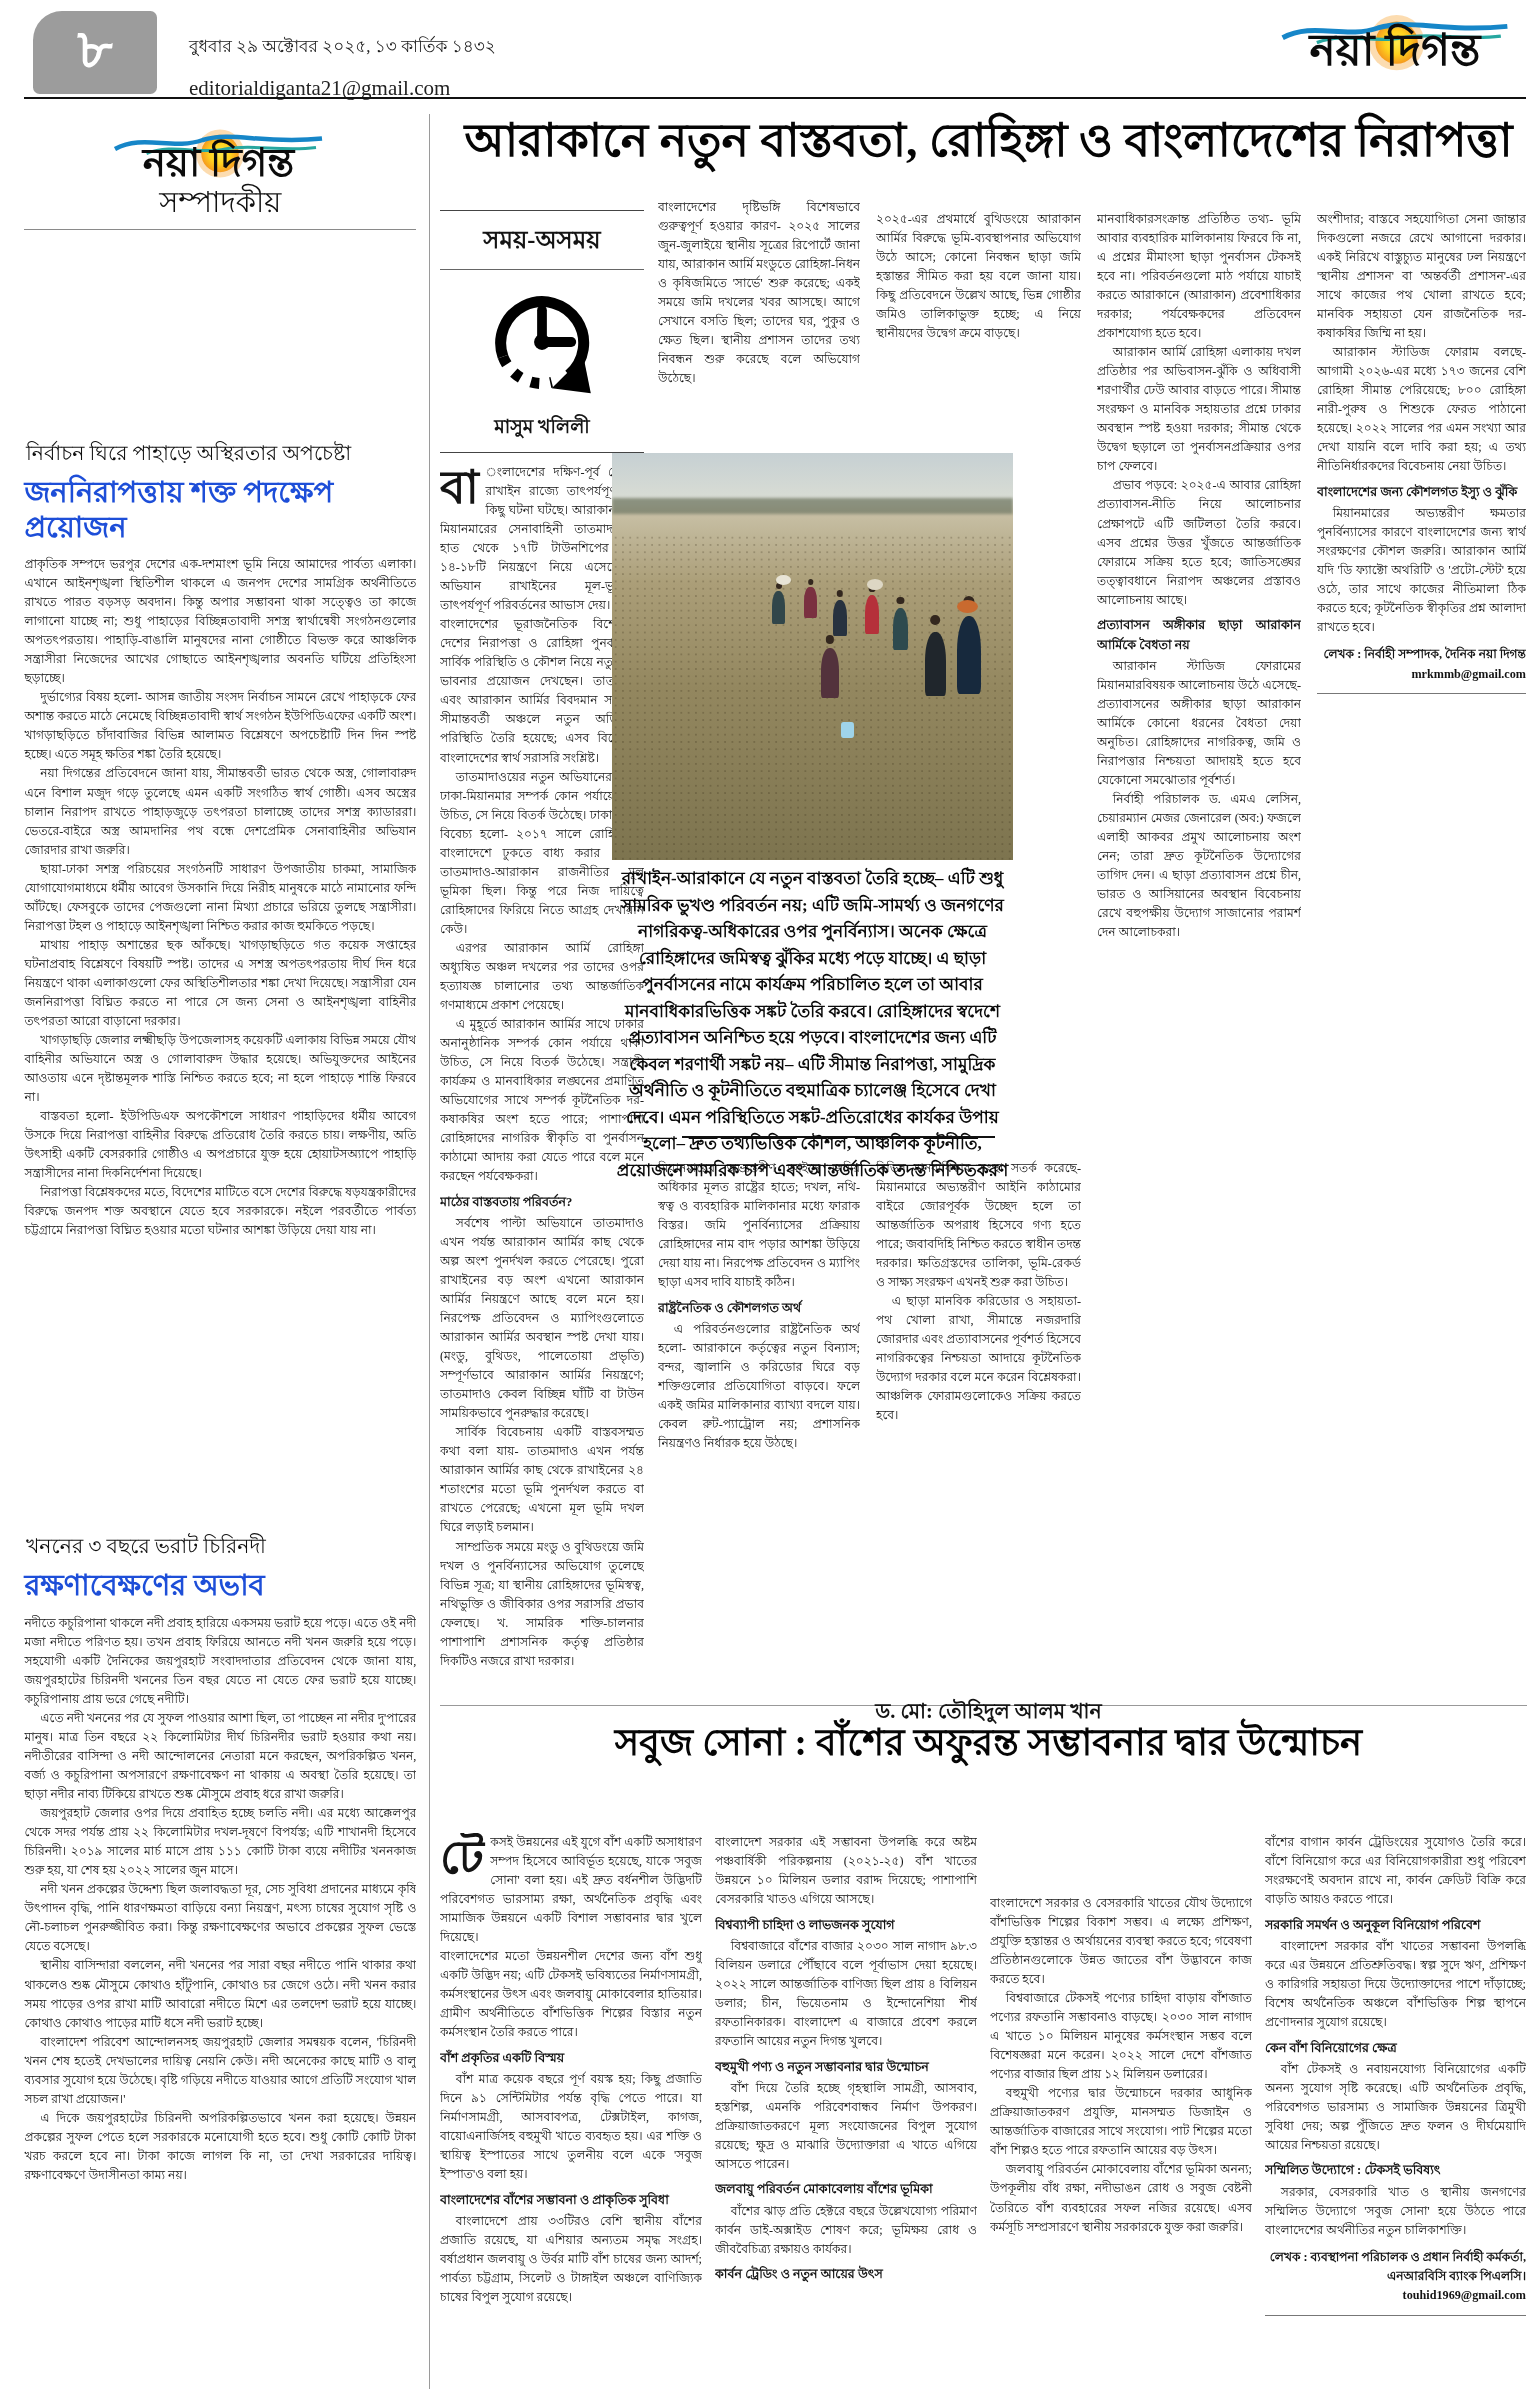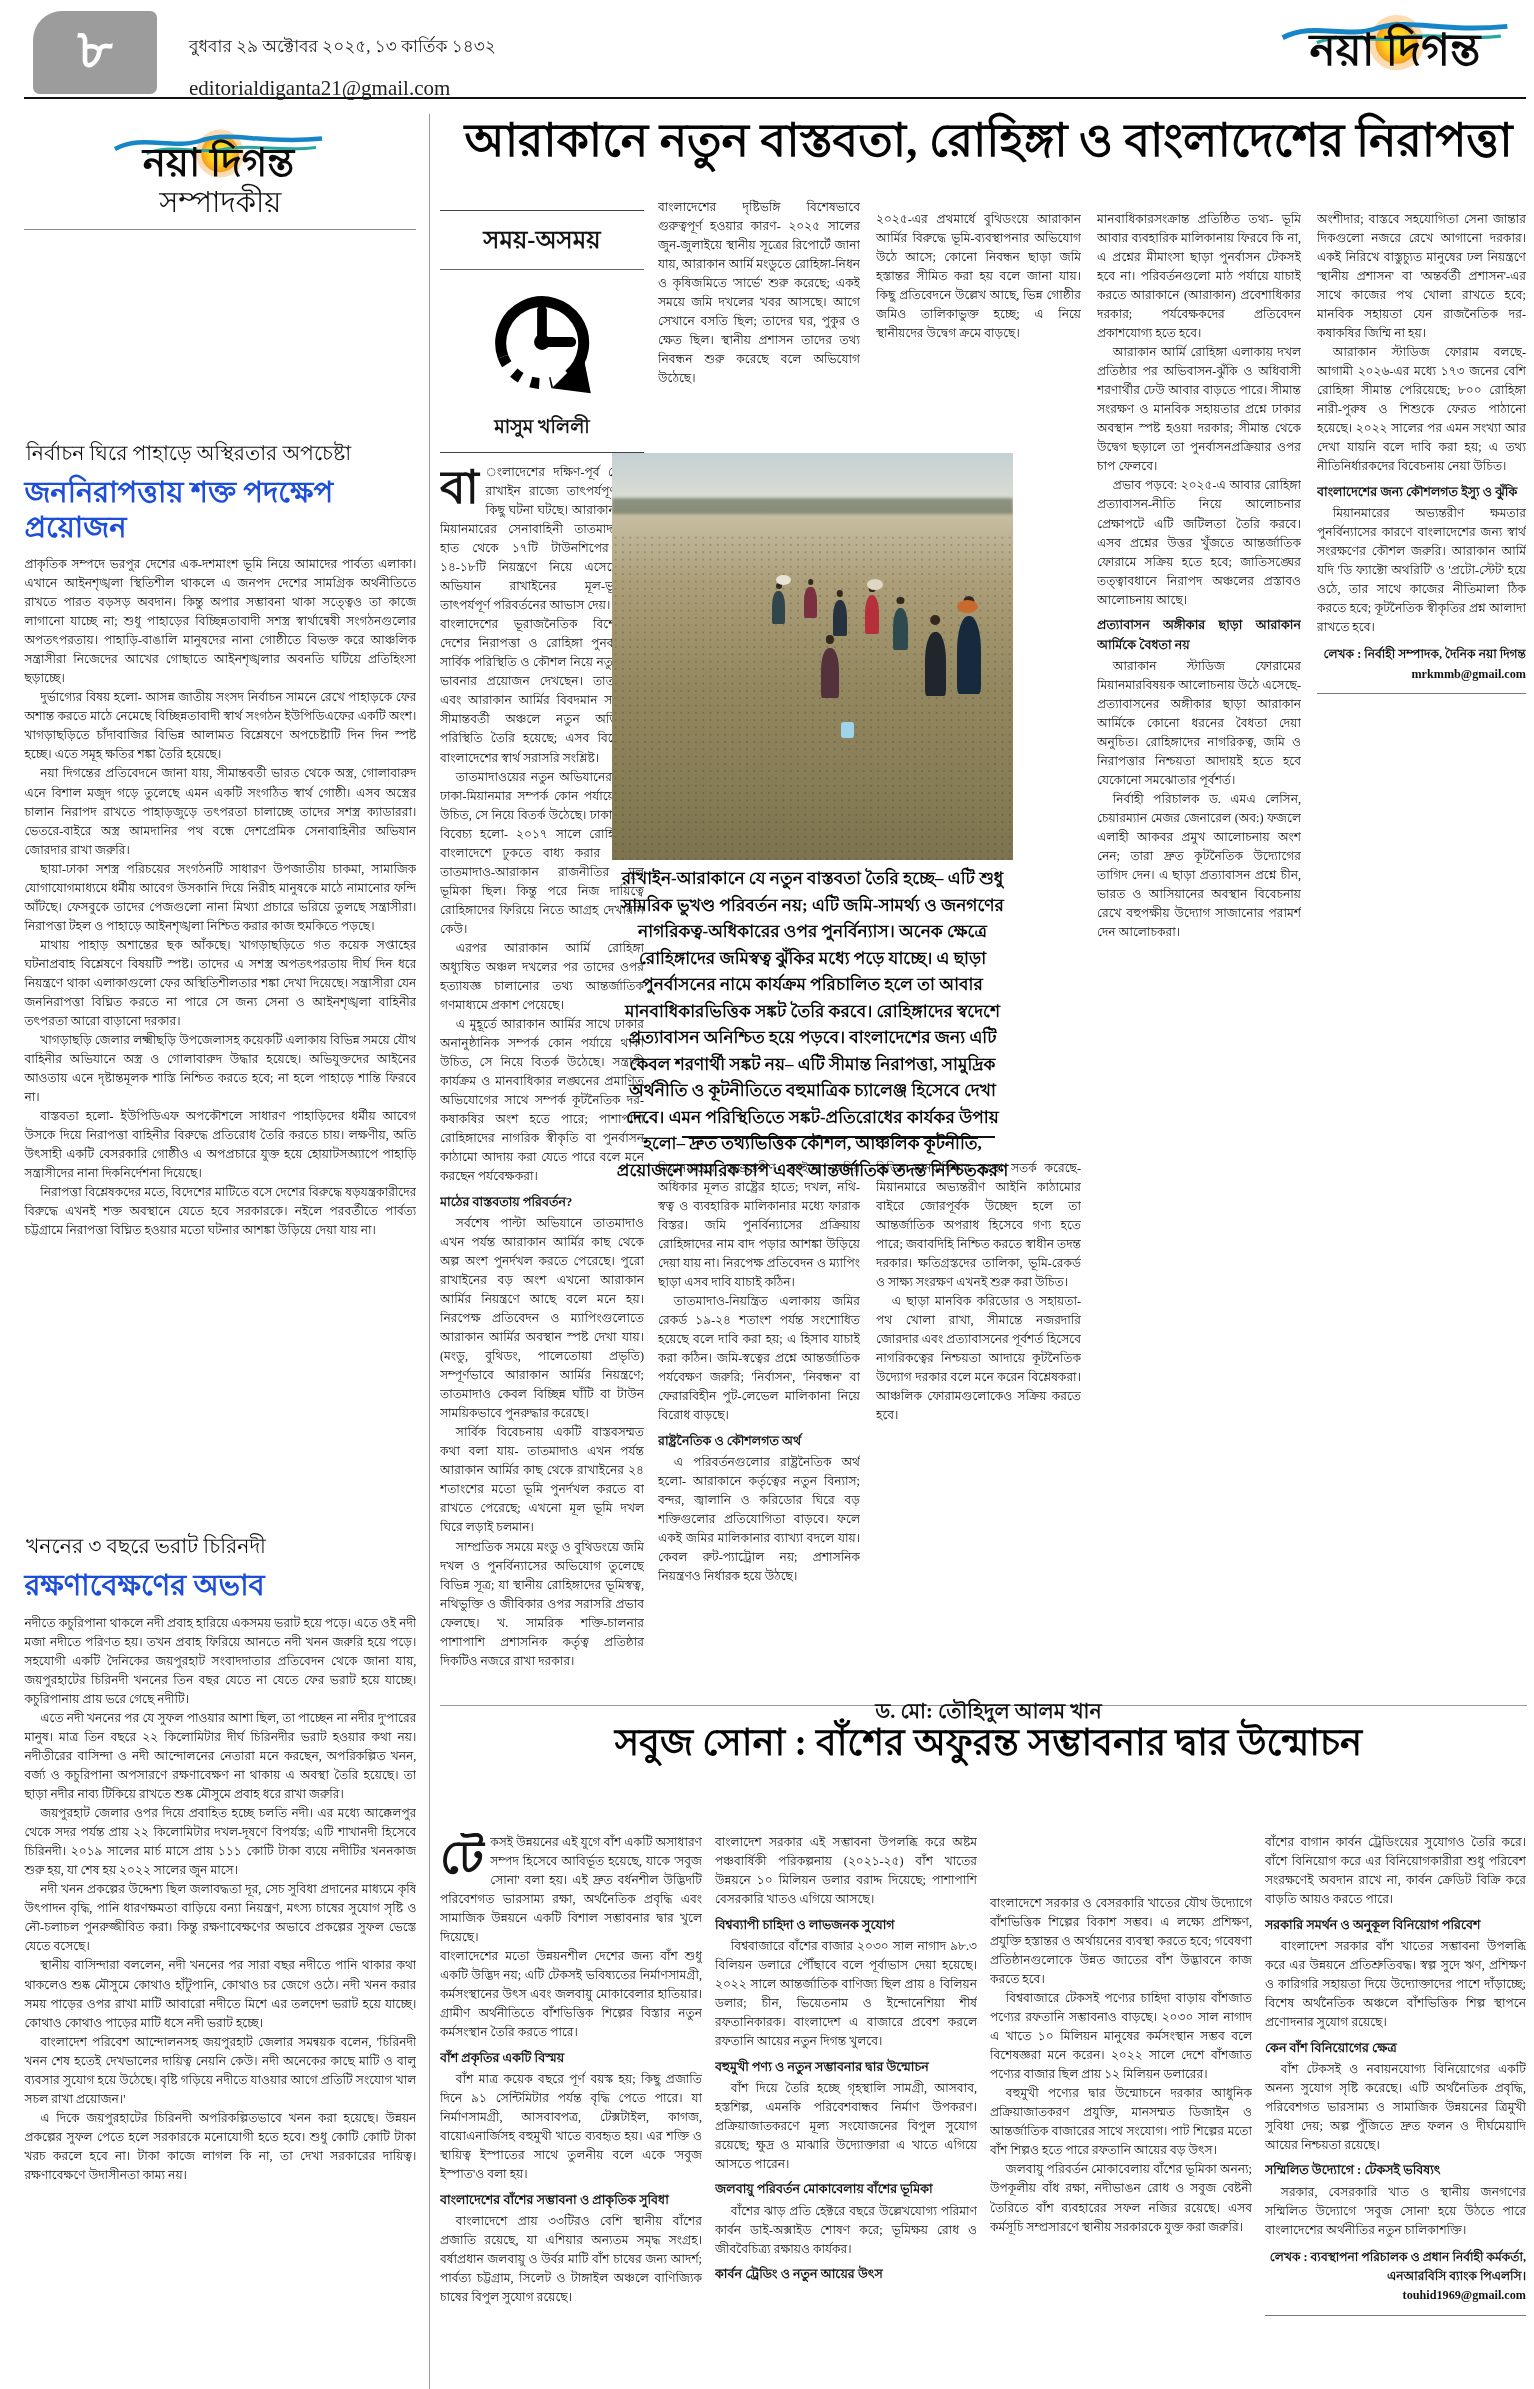--- a/index.html
+++ b/index.html
@@ -108,21 +108,21 @@
     <div class="ed-kicker">নির্বাচন ঘিরে পাহাড়ে অস্থিরতার অপচেষ্টা</div>
     <div class="ed-headline">জননিরাপত্তায় শক্ত পদক্ষেপ প্রয়োজন</div>
     <div class="bodytext" style="height:969px;">
         <p class="para">প্রাকৃতিক সম্পদে ভরপুর দেশের এক-দশমাংশ ভূমি নিয়ে আমাদের পার্বত্য এলাকা। এখানে আইনশৃঙ্খলা স্থিতিশীল থাকলে এ জনপদ দেশের সামগ্রিক অর্থনীতিতে রাখতে পারত বড়সড় অবদান। কিন্তু অপার সম্ভাবনা থাকা সত্ত্বেও তা কাজে লাগানো যাচ্ছে না; শুধু পাহাড়ের বিচ্ছিন্নতাবাদী সশস্ত্র স্বার্থান্বেষী সংগঠনগুলোর অপতৎপরতায়। পাহাড়ি-বাঙালি মানুষদের নানা গোষ্ঠীতে বিভক্ত করে আঞ্চলিক সন্ত্রাসীরা নিজেদের আখের গোছাতে আইনশৃঙ্খলার অবনতি ঘটিয়ে প্রতিহিংসা ছড়াচ্ছে।</p>
         <p class="para">দুর্ভাগ্যের বিষয় হলো- আসন্ন জাতীয় সংসদ নির্বাচন সামনে রেখে পাহাড়কে ফের অশান্ত করতে মাঠে নেমেছে বিচ্ছিন্নতাবাদী স্বার্থ সংগঠন ইউপিডিএফের একটি অংশ। খাগড়াছড়িতে চাঁদাবাজির বিভিন্ন আলামত বিশ্লেষণে অপচেষ্টাটি দিন দিন স্পষ্ট হচ্ছে। এতে সমূহ ক্ষতির শঙ্কা তৈরি হয়েছে।</p>
         <p class="para">নয়া দিগন্তের প্রতিবেদনে জানা যায়, সীমান্তবর্তী ভারত থেকে অস্ত্র, গোলাবারুদ এনে বিশাল মজুদ গড়ে তুলেছে এমন একটি সংগঠিত স্বার্থ গোষ্ঠী। এসব অস্ত্রের চালান নিরাপদ রাখতে পাহাড়জুড়ে তৎপরতা চালাচ্ছে তাদের সশস্ত্র ক্যাডাররা। ভেতরে-বাইরে অস্ত্র আমদানির পথ বন্ধে দেশপ্রেমিক সেনাবাহিনীর অভিযান জোরদার রাখা জরুরি।</p>
         <p class="para">ছায়া-ঢাকা সশস্ত্র পরিচয়ের সংগঠনটি সাধারণ উপজাতীয় চাকমা, সামাজিক যোগাযোগমাধ্যমে ধর্মীয় আবেগ উসকানি দিয়ে নিরীহ মানুষকে মাঠে নামানোর ফন্দি আঁটছে। ফেসবুকে তাদের পেজগুলো নানা মিথ্যা প্রচারে ভরিয়ে তুলছে সন্ত্রাসীরা। নিরাপত্তা টহল ও পাহাড়ে আইনশৃঙ্খলা নিশ্চিত করার কাজ হুমকিতে পড়ছে।</p>
         <p class="para">মাথায় পাহাড় অশান্তের ছক আঁকছে। খাগড়াছড়িতে গত কয়েক সপ্তাহের ঘটনাপ্রবাহ বিশ্লেষণে বিষয়টি স্পষ্ট। তাদের এ সশস্ত্র অপতৎপরতায় দীর্ঘ দিন ধরে নিয়ন্ত্রণে থাকা এলাকাগুলো ফের অস্থিতিশীলতার শঙ্কা দেখা দিয়েছে। সন্ত্রাসীরা যেন জননিরাপত্তা বিঘ্নিত করতে না পারে সে জন্য সেনা ও আইনশৃঙ্খলা বাহিনীর তৎপরতা আরো বাড়ানো দরকার।</p>
         <p class="para">খাগড়াছড়ি জেলার লক্ষ্মীছড়ি উপজেলাসহ কয়েকটি এলাকায় বিভিন্ন সময়ে যৌথ বাহিনীর অভিযানে অস্ত্র ও গোলাবারুদ উদ্ধার হয়েছে। অভিযুক্তদের আইনের আওতায় এনে দৃষ্টান্তমূলক শাস্তি নিশ্চিত করতে হবে; না হলে পাহাড়ে শান্তি ফিরবে না।</p>
         <p class="para">বাস্তবতা হলো- ইউপিডিএফ অপকৌশলে সাধারণ পাহাড়িদের ধর্মীয় আবেগ উসকে দিয়ে নিরাপত্তা বাহিনীর বিরুদ্ধে প্রতিরোধ তৈরি করতে চায়। লক্ষণীয়, অতি উৎসাহী একটি বেসরকারি গোষ্ঠীও এ অপপ্রচারে যুক্ত হয়ে হোয়াটসঅ্যাপে পাহাড়ি সন্ত্রাসীদের নানা দিকনির্দেশনা দিয়েছে।</p>
-        <p class="para">নিরাপত্তা বিশ্লেষকদের মতে, বিদেশের মাটিতে বসে দেশের বিরুদ্ধে ষড়যন্ত্রকারীদের বিরুদ্ধে এখনই শক্ত অবস্থানে যেতে হবে সরকারকে। নইলে পরবর্তীতে পার্বত্য চট্টগ্রামে নিরাপত্তা বিঘ্নিত হওয়ার মতো ঘটনার আশঙ্কা উড়িয়ে দেয়া যায় না।</p>
+        <p class="para">নিরাপত্তা বিশ্লেষকদের মতে, বিদেশের মাটিতে বসে দেশের বিরুদ্ধে ষড়যন্ত্রকারীদের বিরুদ্ধে জনপদ শক্ত অবস্থানে যেতে হবে সরকারকে। নইলে পরবর্তীতে পার্বত্য চট্টগ্রামে নিরাপত্তা বিঘ্নিত হওয়ার মতো ঘটনার আশঙ্কা উড়িয়ে দেয়া যায় না।</p>
       </div>
   </div>
 
   <div class="abs" style="left:24.4px;top:1531px;width:392px;">
     <div class="ed-kicker">খননের ৩ বছরে ভরাট চিরিনদী</div>
     <div class="ed-headline">রক্ষণাবেক্ষণের অভাব</div>
     <div class="bodytext" style="height:741px;">
         <p class="para">নদীতে কচুরিপানা থাকলে নদী প্রবাহ হারিয়ে একসময় ভরাট হয়ে পড়ে। এতে ওই নদী মজা নদীতে পরিণত হয়। তখন প্রবাহ ফিরিয়ে আনতে নদী খনন জরুরি হয়ে পড়ে। সহযোগী একটি দৈনিকের জয়পুরহাট সংবাদদাতার প্রতিবেদন থেকে জানা যায়, জয়পুরহাটের চিরিনদী খননের তিন বছর যেতে না যেতে ফের ভরাট হয়ে যাচ্ছে। কচুরিপানায় প্রায় ভরে গেছে নদীটি।</p>
         <p class="para">এতে নদী খননের পর যে সুফল পাওয়ার আশা ছিল, তা পাচ্ছেন না নদীর দু'পারের মানুষ। মাত্র তিন বছরে ২২ কিলোমিটার দীর্ঘ চিরিনদীর ভরাট হওয়ার কথা নয়। নদীতীরের বাসিন্দা ও নদী আন্দোলনের নেতারা মনে করছেন, অপরিকল্পিত খনন, বর্জ্য ও কচুরিপানা অপসারণে রক্ষণাবেক্ষণ না থাকায় এ অবস্থা তৈরি হয়েছে। তা ছাড়া নদীর নাব্য টিকিয়ে রাখতে শুষ্ক মৌসুমে প্রবাহ ধরে রাখা জরুরি।</p>
         <p class="para">জয়পুরহাট জেলার ওপর দিয়ে প্রবাহিত হচ্ছে চলতি নদী। এর মধ্যে আক্কেলপুর থেকে সদর পর্যন্ত প্রায় ২২ কিলোমিটার দখল-দূষণে বিপর্যস্ত; এটি শাখানদী হিসেবে চিরিনদী। ২০১৯ সালের মার্চ মাসে প্রায় ১১১ কোটি টাকা ব্যয়ে নদীটির খননকাজ শুরু হয়, যা শেষ হয় ২০২২ সালের জুন মাসে।</p>
@@ -187,21 +187,20 @@
     <div class="bundle" style="left:63.5%;top:31%;width:16.3px;height:10.6px;background:#ddd7c4;"></div>
     <div class="bundle" style="left:86%;top:36%;width:21px;height:13px;background:#c96a2f;"></div>
     <div class="bundle" style="left:57%;top:66%;width:13px;height:16.3px;background:#9fd4ea;border-radius:20%;"></div>
   </div>
 
   <div class="pullquote">রাখাইন-আরাকানে যে নতুন বাস্তবতা তৈরি হচ্ছে– এটি শুধু সামরিক ভুখণ্ড পরিবর্তন নয়; এটি জমি-সামর্থ্য ও জনগণের নাগরিকত্ব-অধিকারের ওপর পুনর্বিন্যাস। অনেক ক্ষেত্রে রোহিঙ্গাদের জমিস্বত্ব ঝুঁকির মধ্যে পড়ে যাচ্ছে। এ ছাড়া পুনর্বাসনের নামে কার্যক্রম পরিচালিত হলে তা আবার মানবাধিকারভিত্তিক সঙ্কট তৈরি করবে। রোহিঙ্গাদের স্বদেশে প্রত্যাবাসন অনিশ্চিত হয়ে পড়বে। বাংলাদেশের জন্য এটি কেবল শরণার্থী সঙ্কট নয়– এটি সীমান্ত নিরাপত্তা, সামুদ্রিক অর্থনীতি ও কূটনীতিতে বহুমাত্রিক চ্যালেঞ্জ হিসেবে দেখা দেবে। এমন পরিস্থিতিতে সঙ্কট-প্রতিরোধের কার্যকর উপায় হলো– দ্রুত তথ্যভিত্তিক কৌশল, আঞ্চলিক কূটনীতি, প্রয়োজনে সামরিক চাপ এবং আন্তর্জাতিক তদন্ত নিশ্চিতকরণ</div>
   <div class="pq-rule"></div>
 
   <div class="mcol bodytext" style="left:658px;top:1159px;width:202px;height:547px;">
       <p class="para">মিয়ানমারের অভ্যন্তরীণ আইনে জমির অধিকার মূলত রাষ্ট্রের হাতে; দখল, নথি-স্বত্ব ও ব্যবহারিক মালিকানার মধ্যে ফারাক বিস্তর। জমি পুনর্বিন্যাসের প্রক্রিয়ায় রোহিঙ্গাদের নাম বাদ পড়ার আশঙ্কা উড়িয়ে দেয়া যায় না। নিরপেক্ষ প্রতিবেদন ও ম্যাপিং ছাড়া এসব দাবি যাচাই কঠিন।</p>
-      <p class="para">তাতমাদাও-নিয়ন্ত্রিত এলাকায় জমির রেকর্ড ১৯-২৪ শতাংশ পর্যন্ত সংশোধিত হয়েছে বলে দাবি করা হয়; এ হিসাব যাচাই করা কঠিন। জমি-স্বত্বের প্রশ্নে আন্তর্জাতিক পর্যবেক্ষণ জরুরি; 'নির্বাসন', 'নিবন্ধন' বা ফেরারবিহীন পুট-লেভেল মালিকানা নিয়ে বিরোধ বাড়ছে।</p>
       <h4 class="subhead">রাষ্ট্রনৈতিক ও কৌশলগত অর্থ</h4>
       <p class="para">এ পরিবর্তনগুলোর রাষ্ট্রনৈতিক অর্থ হলো- আরাকানে কর্তৃত্বের নতুন বিন্যাস; বন্দর, জ্বালানি ও করিডোর ঘিরে বড় শক্তিগুলোর প্রতিযোগিতা বাড়বে। ফলে একই জমির মালিকানার ব্যাখ্যা বদলে যায়। কেবল রুট-প্যাট্রোল নয়; প্রশাসনিক নিয়ন্ত্রণও নির্ধারক হয়ে উঠছে।</p>
     </div>
   <div class="mcol bodytext" style="left:876px;top:1159px;width:205px;height:547px;">
       <p class="para">বিভিন্ন মানবাধিকার সংস্থা সতর্ক করেছে- মিয়ানমারে অভ্যন্তরীণ আইনি কাঠামোর বাইরে জোরপূর্বক উচ্ছেদ হলে তা আন্তর্জাতিক অপরাধ হিসেবে গণ্য হতে পারে; জবাবদিহি নিশ্চিত করতে স্বাধীন তদন্ত দরকার। ক্ষতিগ্রস্তদের তালিকা, ভূমি-রেকর্ড ও সাক্ষ্য সংরক্ষণ এখনই শুরু করা উচিত।</p>
       <p class="para">এ ছাড়া মানবিক করিডোর ও সহায়তা-পথ খোলা রাখা, সীমান্তে নজরদারি জোরদার এবং প্রত্যাবাসনের পূর্বশর্ত হিসেবে নাগরিকত্বের নিশ্চয়তা আদায়ে কূটনৈতিক উদ্যোগ দরকার বলে মনে করেন বিশ্লেষকরা। আঞ্চলিক ফোরামগুলোকেও সক্রিয় করতে হবে।</p>
     </div>
 
   <div class="mcol bodytext" style="left:1097px;top:210px;width:204px;height:1496px;">
       <p class="para">মানবাধিকারসংক্রান্ত প্রতিষ্ঠিত তথ্য- ভূমি আবার ব্যবহারিক মালিকানায় ফিরবে কি না, এ প্রশ্নের মীমাংসা ছাড়া পুনর্বাসন টেকসই হবে না। পরিবর্তনগুলো মাঠ পর্যায়ে যাচাই করতে আরাকানে (আরাকান) প্রবেশাধিকার দরকার; পর্যবেক্ষকদের প্রতিবেদন প্রকাশযোগ্য হতে হবে।</p>

